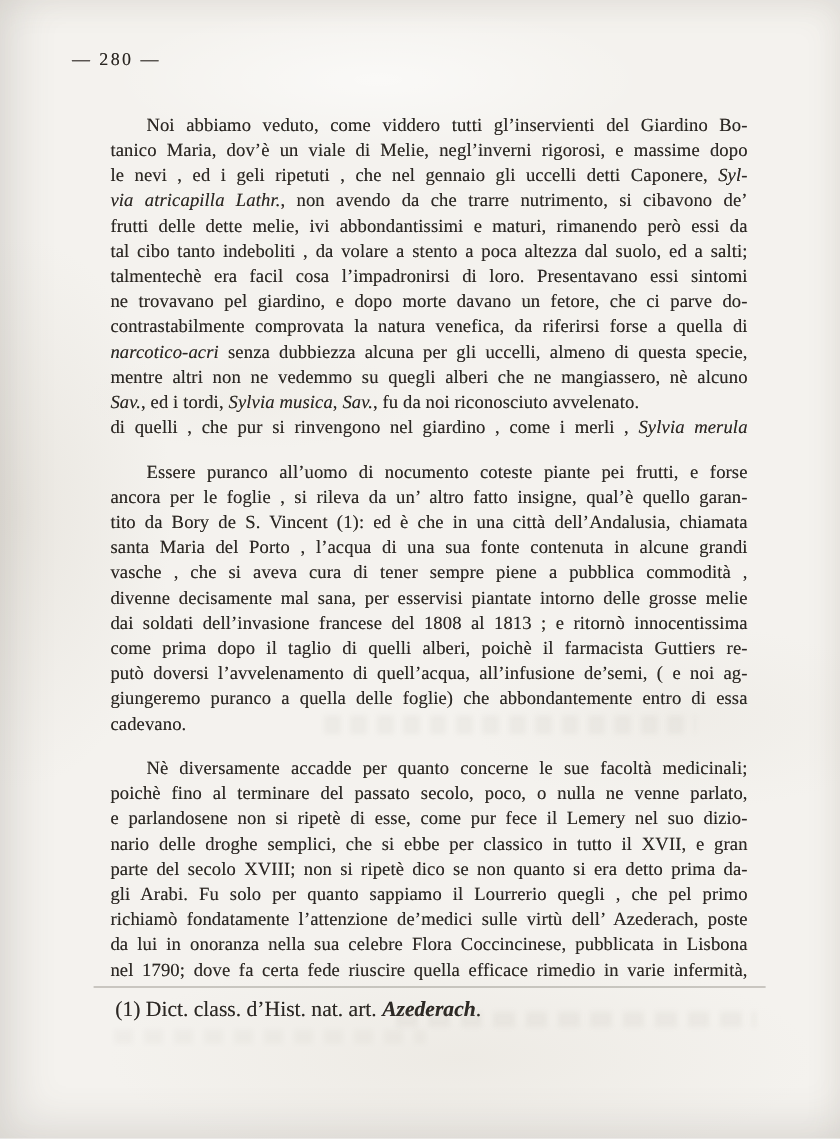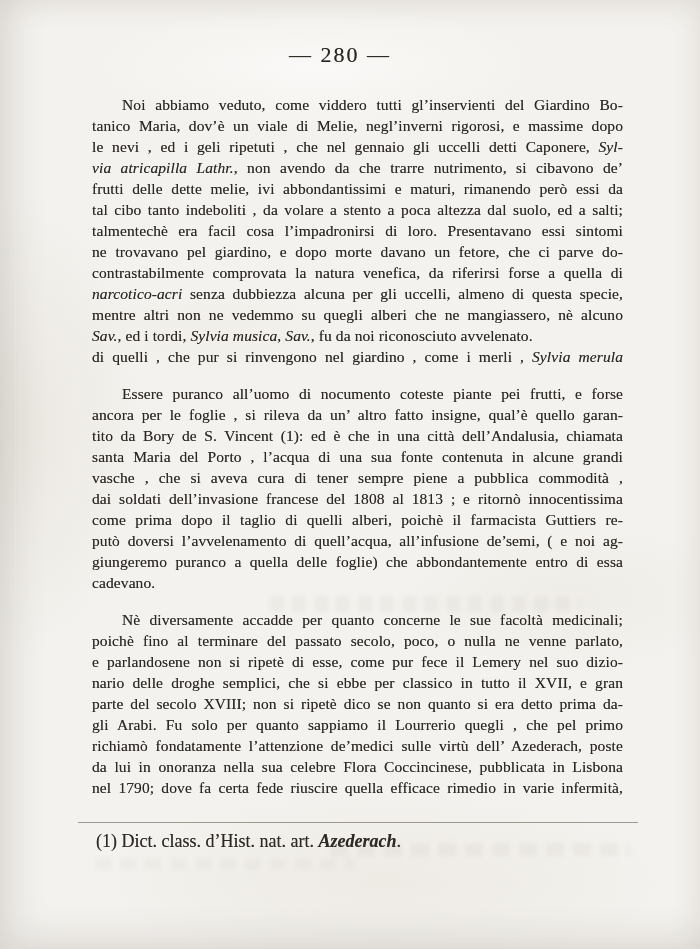--- a/index.html
+++ b/index.html
@@ -31,22 +31,21 @@
     box-shadow:
       inset 14px -12px 34px rgba(95, 88, 76, 0.14),
       inset -6px 8px 26px rgba(95, 88, 76, 0.07);
     pointer-events: none;
   }
   .pagenum {
     position: absolute;
     top: 42px;
     left: 60px;
     width: 560px;
-    text-align: center;
-    font-size: 22px;
+    font-size: 15px;
     letter-spacing: 2px;
     color: #2a2622;
     text-shadow: 0 0 0.5px rgba(40,35,30,0.55);
   }
   .text-block {
     position: absolute;
     left: 76px;
     top: 78px;
     width: 563px;
   }
@@ -127,20 +126,21 @@
         <div class="line"><span>mentre altri non ne vedemmo su quegli alberi che ne mangiassero, nè alcuno</span></div>
         <div class="line no-just"><span class="it">Sav.</span><span>, ed i tordi, </span><span class="it">Sylvia musica</span><span>, </span><span class="it">Sav.</span><span>, fu da noi riconosciuto avvelenato.</span></div>
         <div class="line"><span>di quelli , che pur si rinvengono nel giardino , come i merli , </span><span class="it">Sylvia merula</span></div>
       </div>
       <div class="paragraph">
         <div class="line indent"><span>Essere puranco all’uomo di nocumento coteste piante pei frutti, e forse</span></div>
         <div class="line"><span>ancora per le foglie , si rileva da un’ altro fatto insigne, qual’è quello garan-</span></div>
         <div class="line"><span>tito da Bory de S. Vincent (1): ed è che in una città dell’Andalusia, chiamata</span></div>
         <div class="line"><span>santa Maria del Porto , l’acqua di una sua fonte contenuta in alcune grandi</span></div>
         <div class="line"><span>vasche , che si aveva cura di tener sempre piene a pubblica commodità ,</span></div>
+        <div class="line"><span>divenne decisamente mal sana, per esservisi piantate intorno delle grosse melie</span></div>
         <div class="line"><span>dai soldati dell’invasione francese del 1808 al 1813 ; e ritornò innocentissima</span></div>
         <div class="line"><span>come prima dopo il taglio di quelli alberi, poichè il farmacista Guttiers re-</span></div>
         <div class="line"><span>putò doversi l’avvelenamento di quell’acqua, all’infusione de’semi, ( e noi ag-</span></div>
         <div class="line"><span>giungeremo puranco a quella delle foglie) che abbondantemente entro di essa</span></div>
         <div class="line no-just"><span>cadevano.</span></div>
       </div>
       <div class="paragraph">
         <div class="line indent"><span>Nè diversamente accadde per quanto concerne le sue facoltà medicinali;</span></div>
         <div class="line"><span>poichè fino al terminare del passato secolo, poco, o nulla ne venne parlato,</span></div>
         <div class="line"><span>e parlandosene non si ripetè di esse, come pur fece il Lemery nel suo dizio-</span></div>

